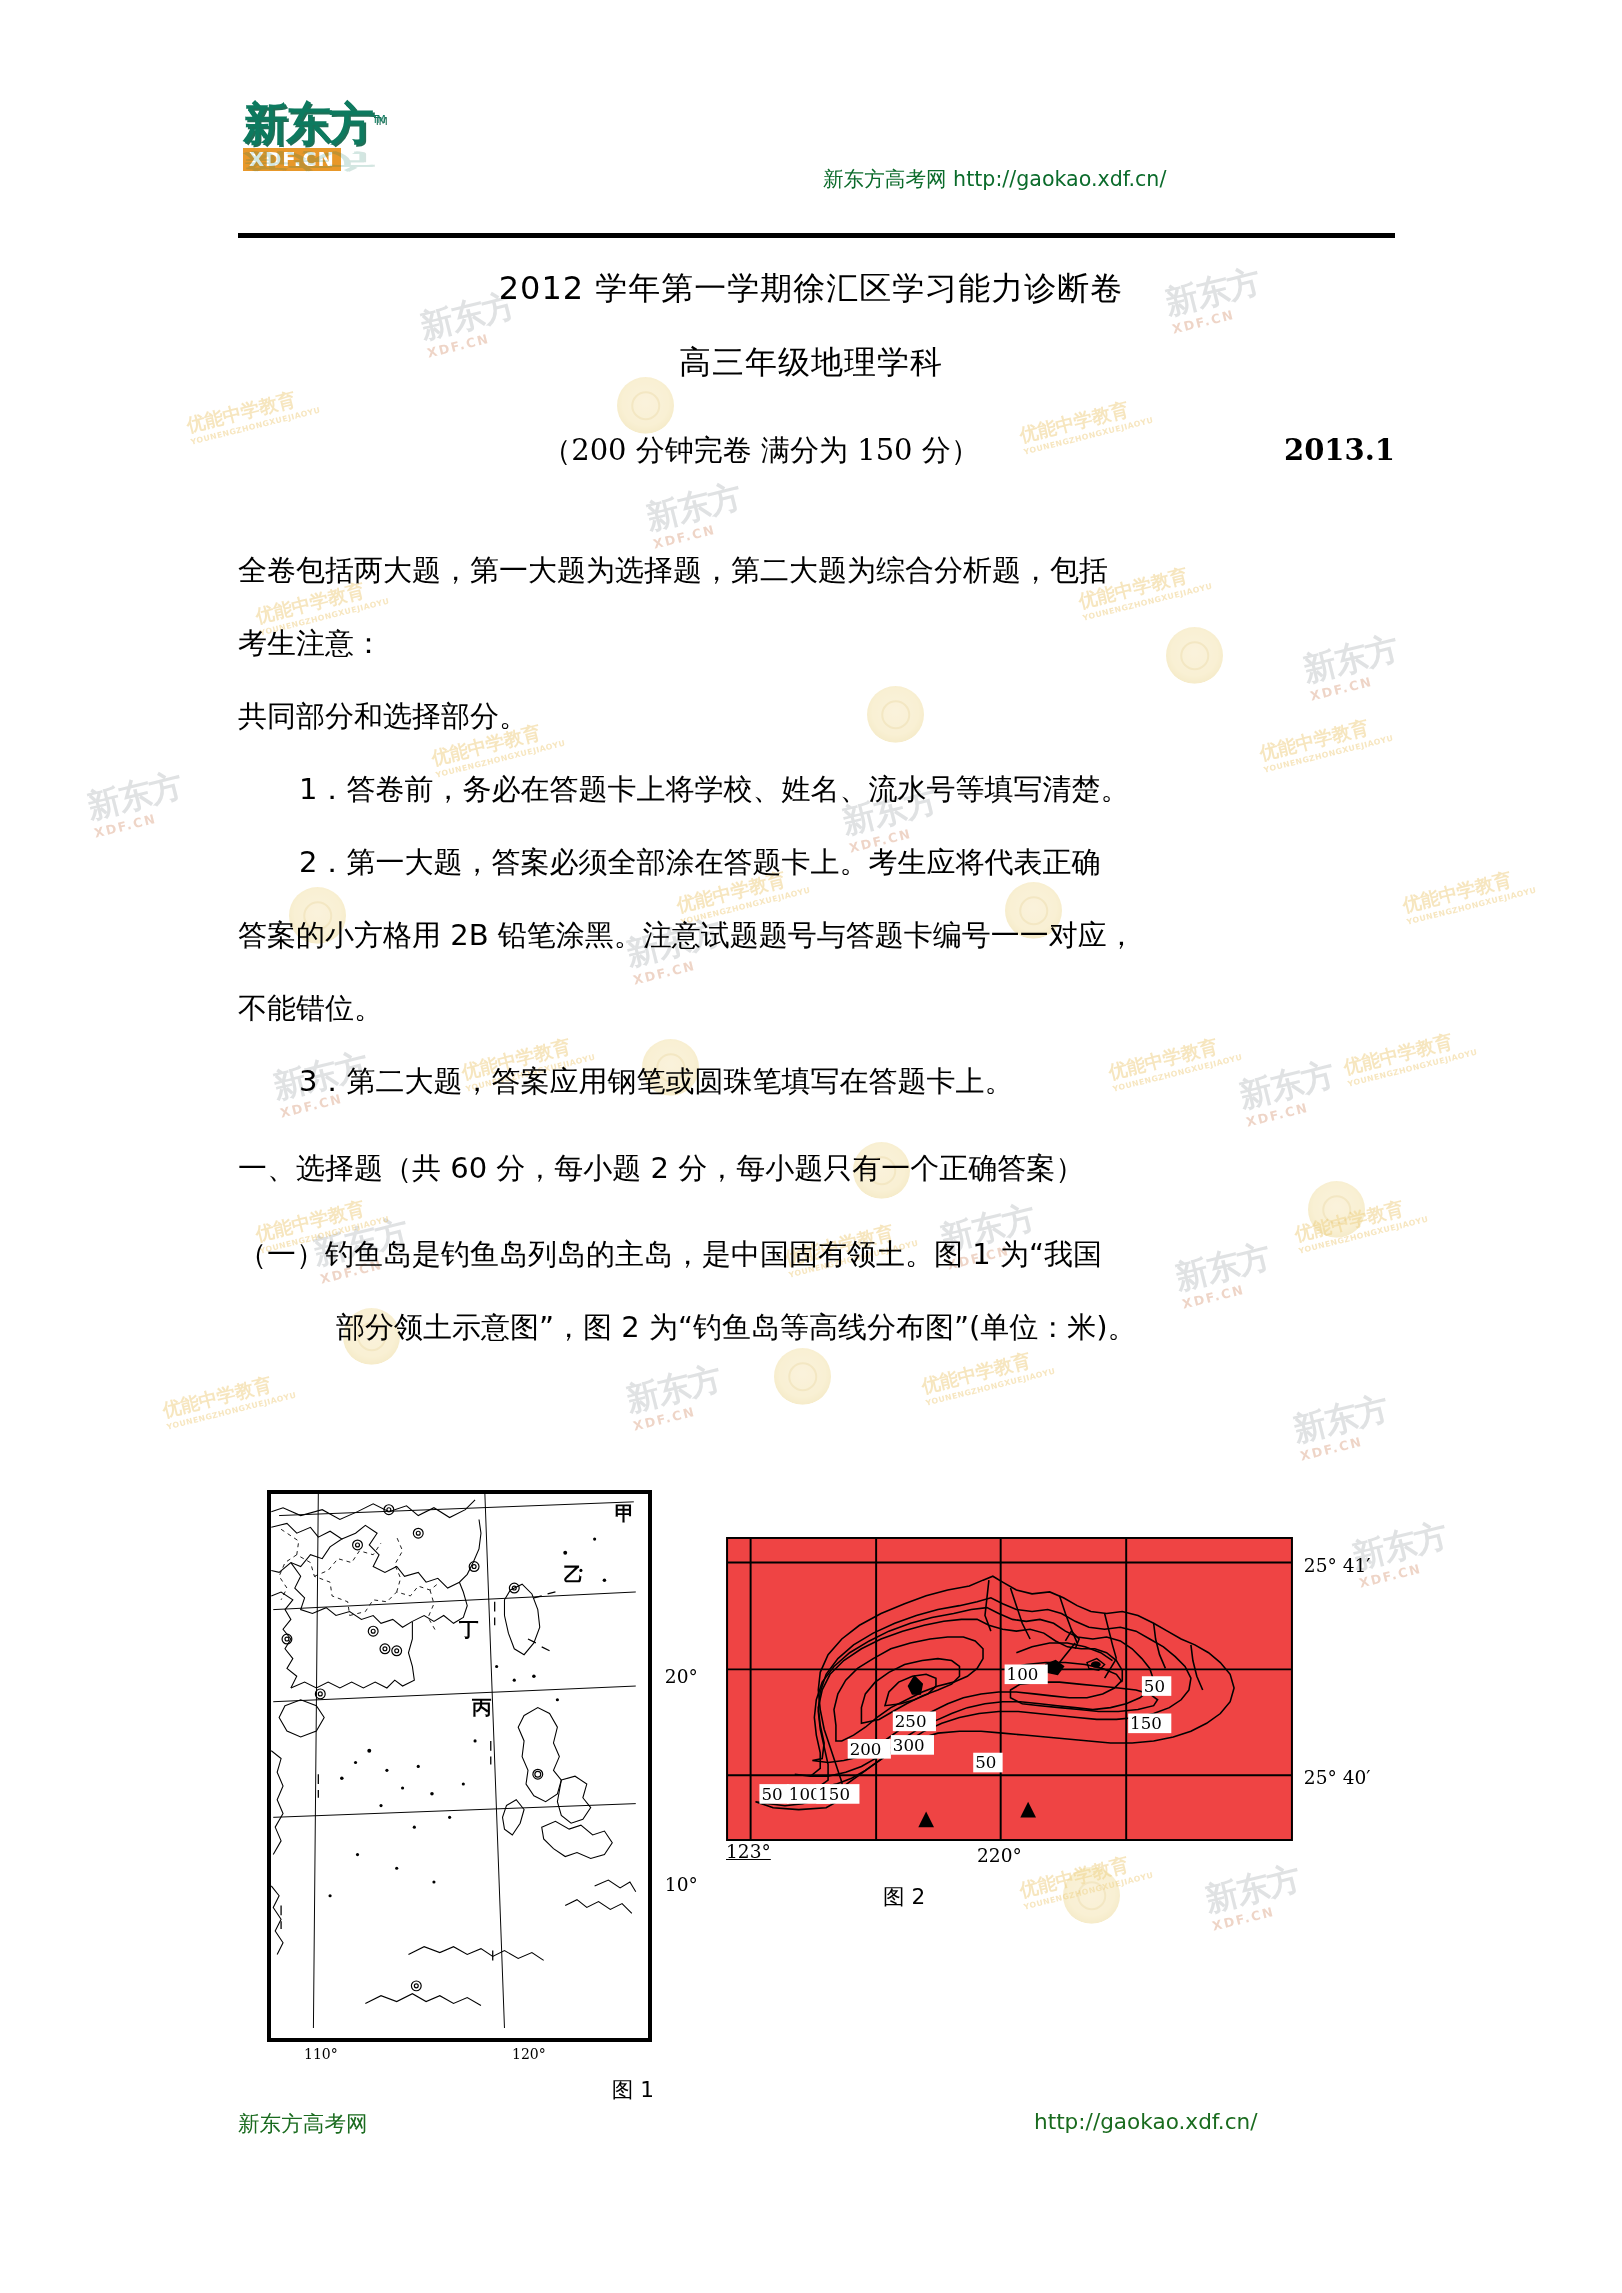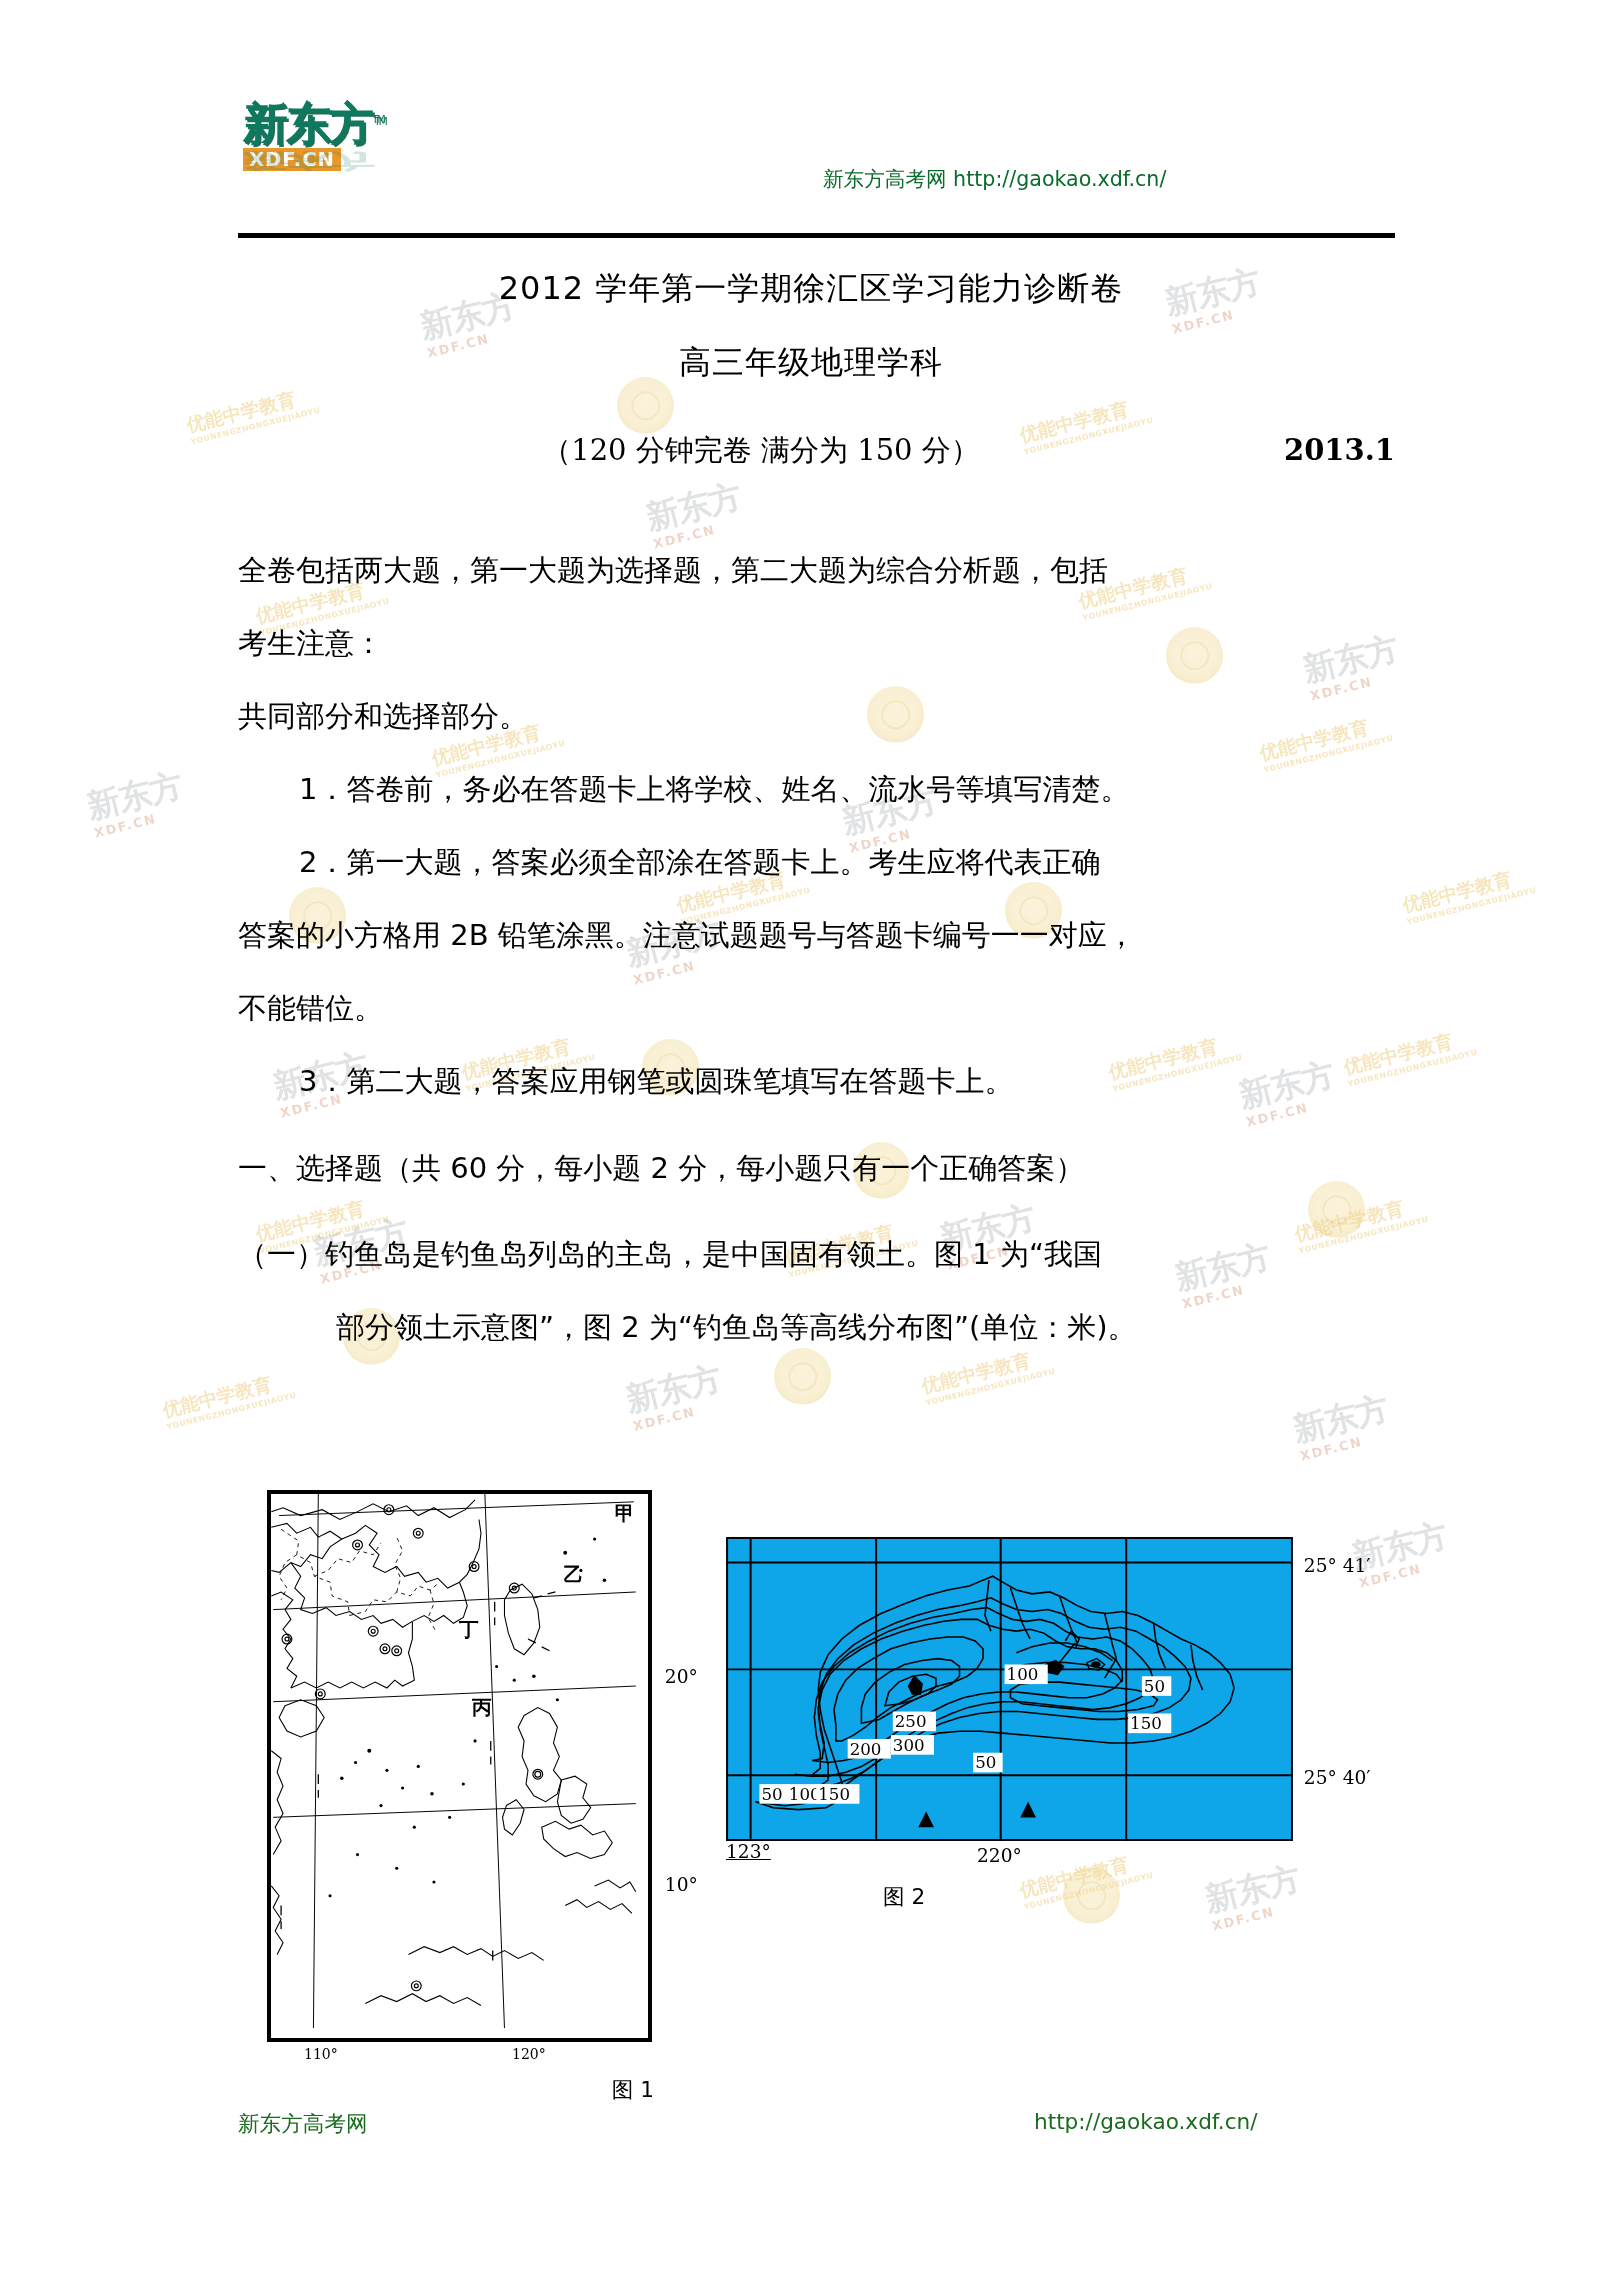--- a/index.html
+++ b/index.html
@@ -84,21 +84,21 @@
   .fig1-wrap{position:absolute;left:29px;top:0;}
   .fig1{position:relative;width:377px;height:544px;border:4.9px solid #000;background:#fff;}
   .fig1 .lbl{position:absolute;font-size:19.6px;font-weight:bold;font-family:"DejaVu Serif",serif;}
   .fig1-xaxis{position:relative;width:387px;height:29px;}
   .fig1-xaxis span{position:absolute;font-size:14px;font-family:"DejaVu Serif",serif;}
   .fig1-cap{width:387px;text-align:right;font-size:21.6px;margin-top:3.9px;}
   .fig1-right{position:absolute;left:390px;top:0;height:544px;width:69px;}
   .fig1-right span{position:absolute;font-size:18.6px;font-family:"DejaVu Serif",serif;}
 
   .fig2-wrap{position:absolute;left:488px;top:47px;}
-  .fig2{position:relative;width:567px;height:304px;background:#0ea5e9;}
+  .fig2{position:relative;width:567px;height:304px;background:#ef4444;}
   .fig2 svg{display:block;}
   .fig2-right{position:absolute;left:570px;top:0;height:304px;width:147px;}
   .fig2-right span{position:absolute;font-size:18.6px;font-family:"DejaVu Serif",serif;white-space:nowrap;}
   .fig2-xaxis{position:relative;width:567px;height:31px;}
   .fig2-xaxis span{position:absolute;font-size:18.6px;font-family:"DejaVu Serif",serif;}
   .fig2-cap{position:absolute;left:157px;top:345px;font-size:21.6px;}
 
   
   .footer{position:absolute;left:0;top:2109px;width:1622px;z-index:3;}
   .footer .fl{position:absolute;left:238px;top:0;color:#1a6b1f;font-size:21.6px;}
@@ -170,21 +170,21 @@
     </div>
 
     <div class="hdr-link">新东方高考网 http://gaokao.xdf.cn/</div>
 
     <div class="rule"></div>
 
     <div class="title1">2012 学年第一学期徐汇区学习能力诊断卷</div>
     <div class="title2">高三年级地理学科</div>
 
     <div class="examline">
-      <div class="mid">（120 分钟完卷 满分为 150 分）</div>
+      <div class="mid">（200 分钟完卷 满分为 150 分）</div>
       <div class="date">2013.1</div>
     </div>
 
     <div class="body">
       <div class="p">全卷包括两大题，第一大题为选择题，第二大题为综合分析题，包括</div>
       <div class="p">考生注意：</div>
       <div class="p">共同部分和选择部分。</div>
       <div class="p indent">1．答卷前，务必在答题卡上将学校、姓名、流水号等填写清楚。</div>
       <div class="p indent">2．第一大题，答案必须全部涂在答题卡上。考生应将代表正确</div>
       <div class="p">答案的小方格用 2B 铅笔涂黑。注意试题题号与答题卡编号一一对应，</div>

